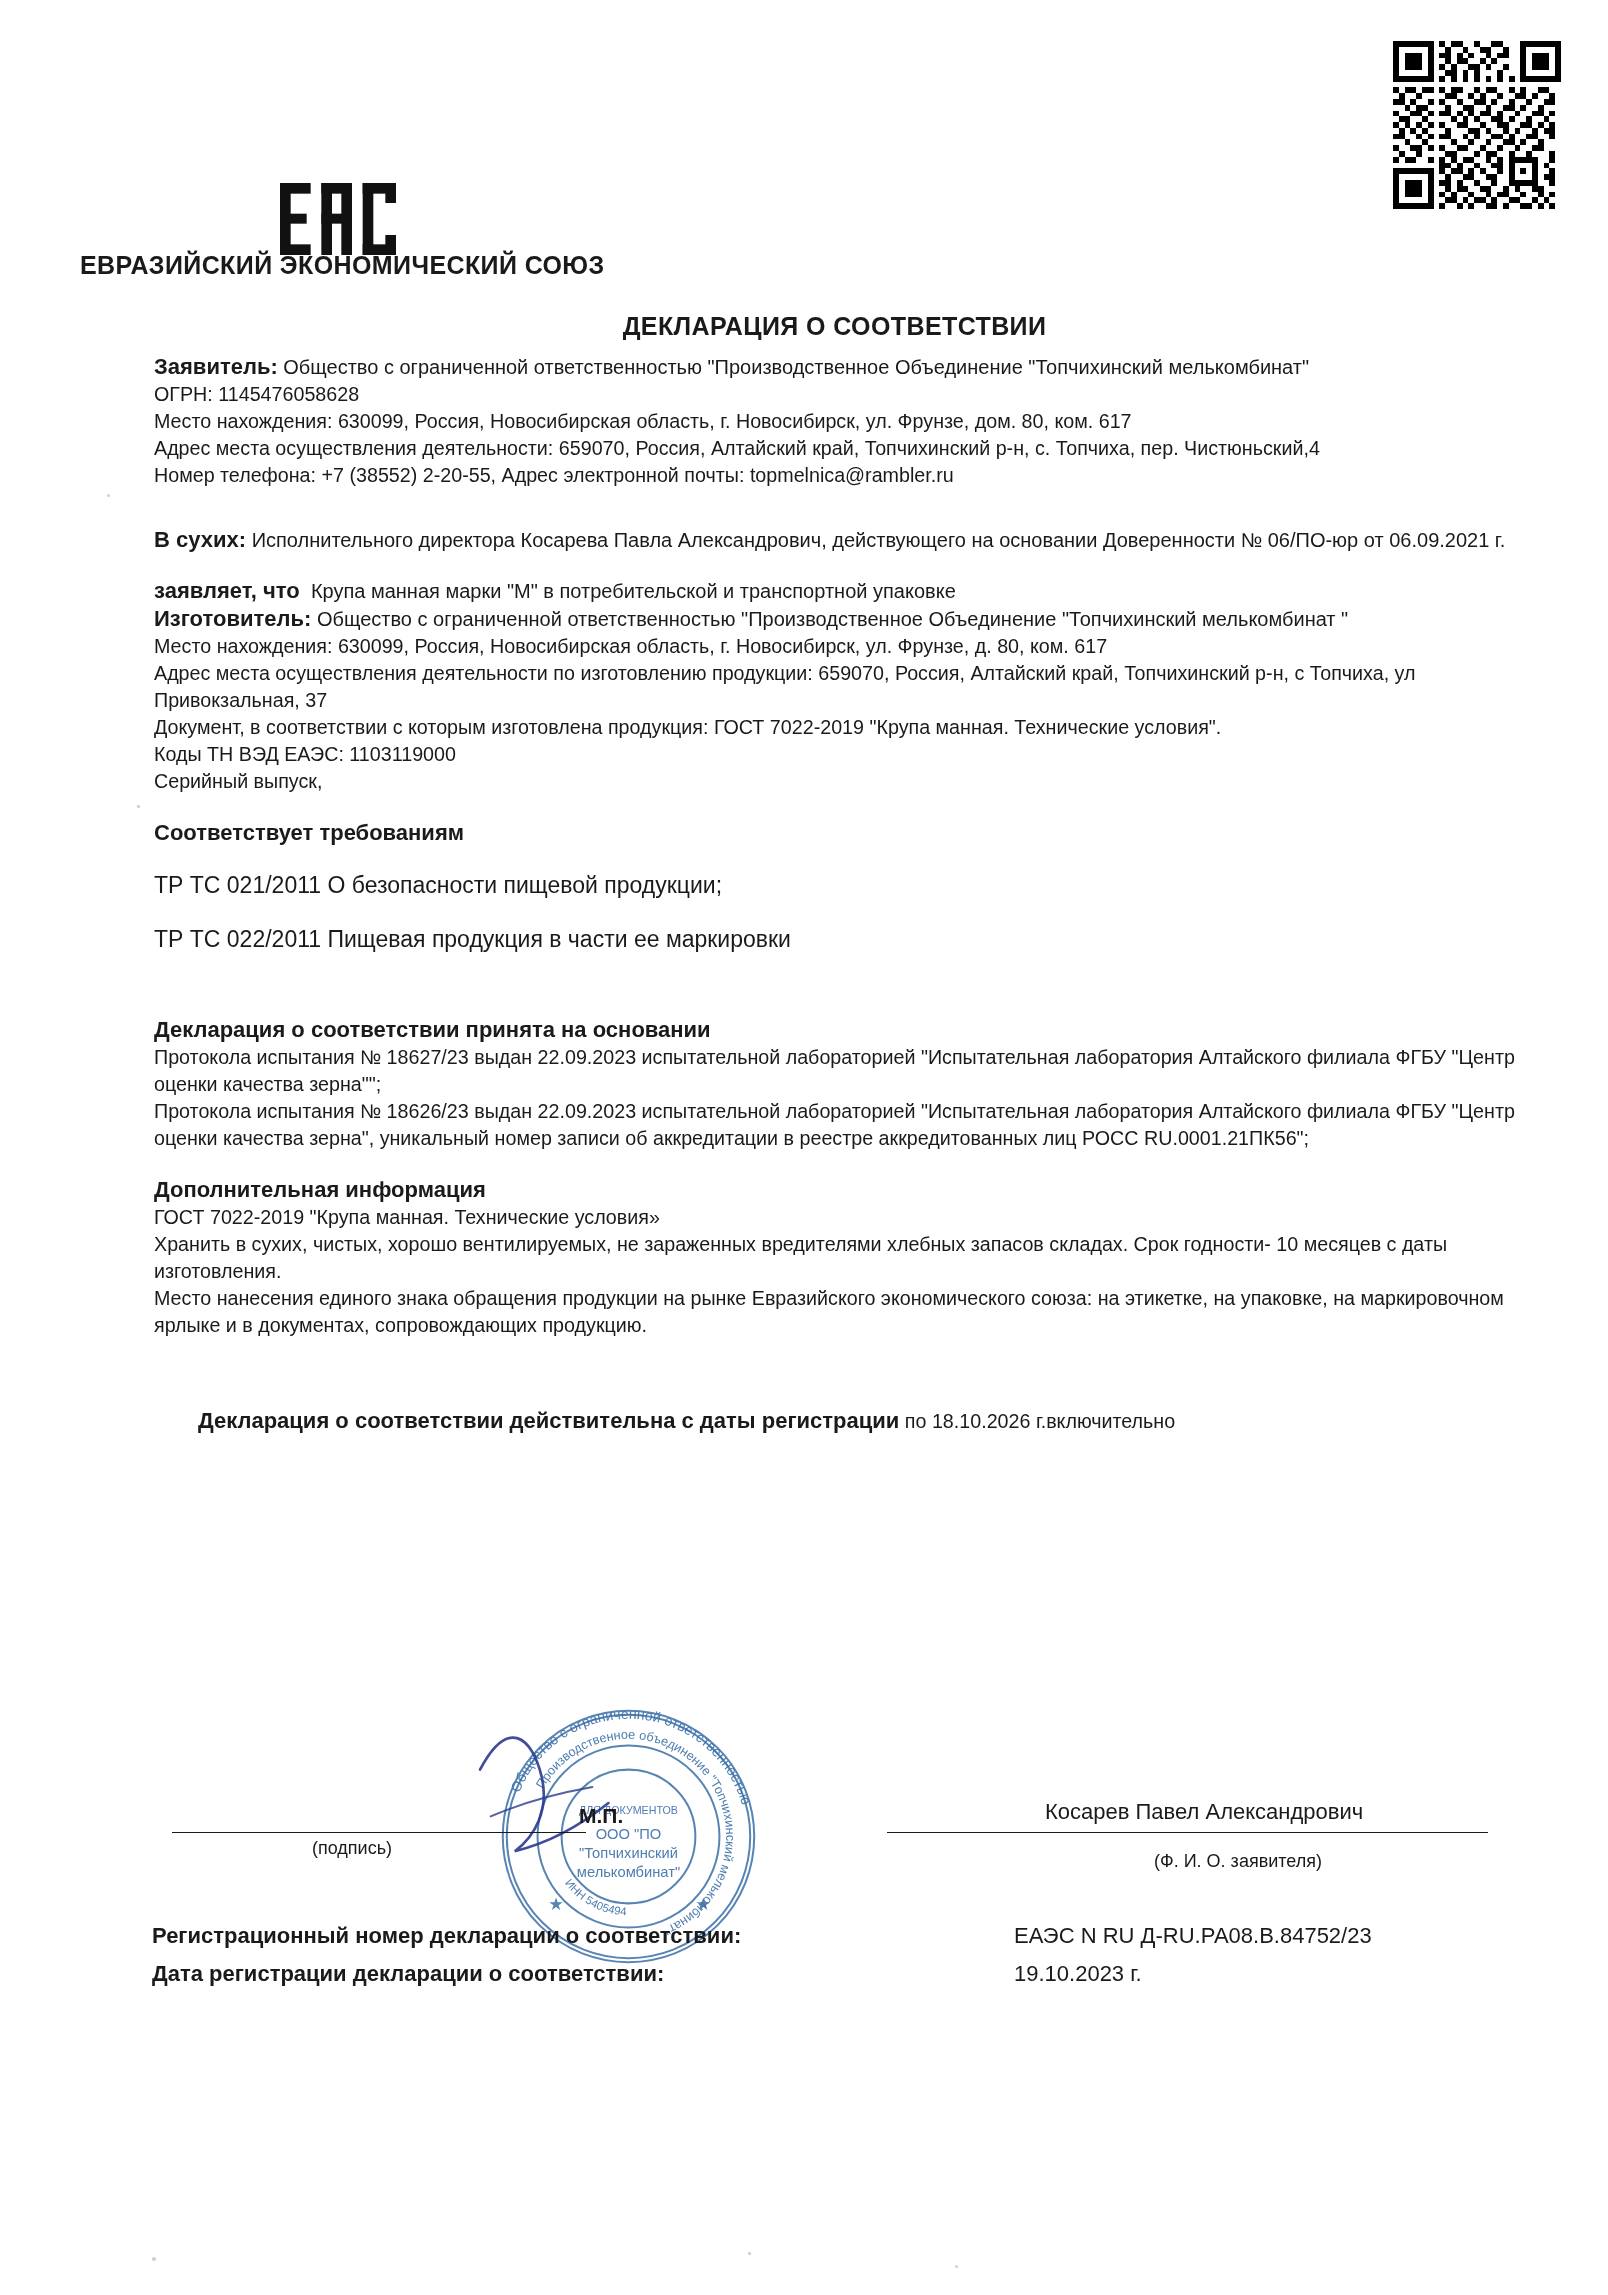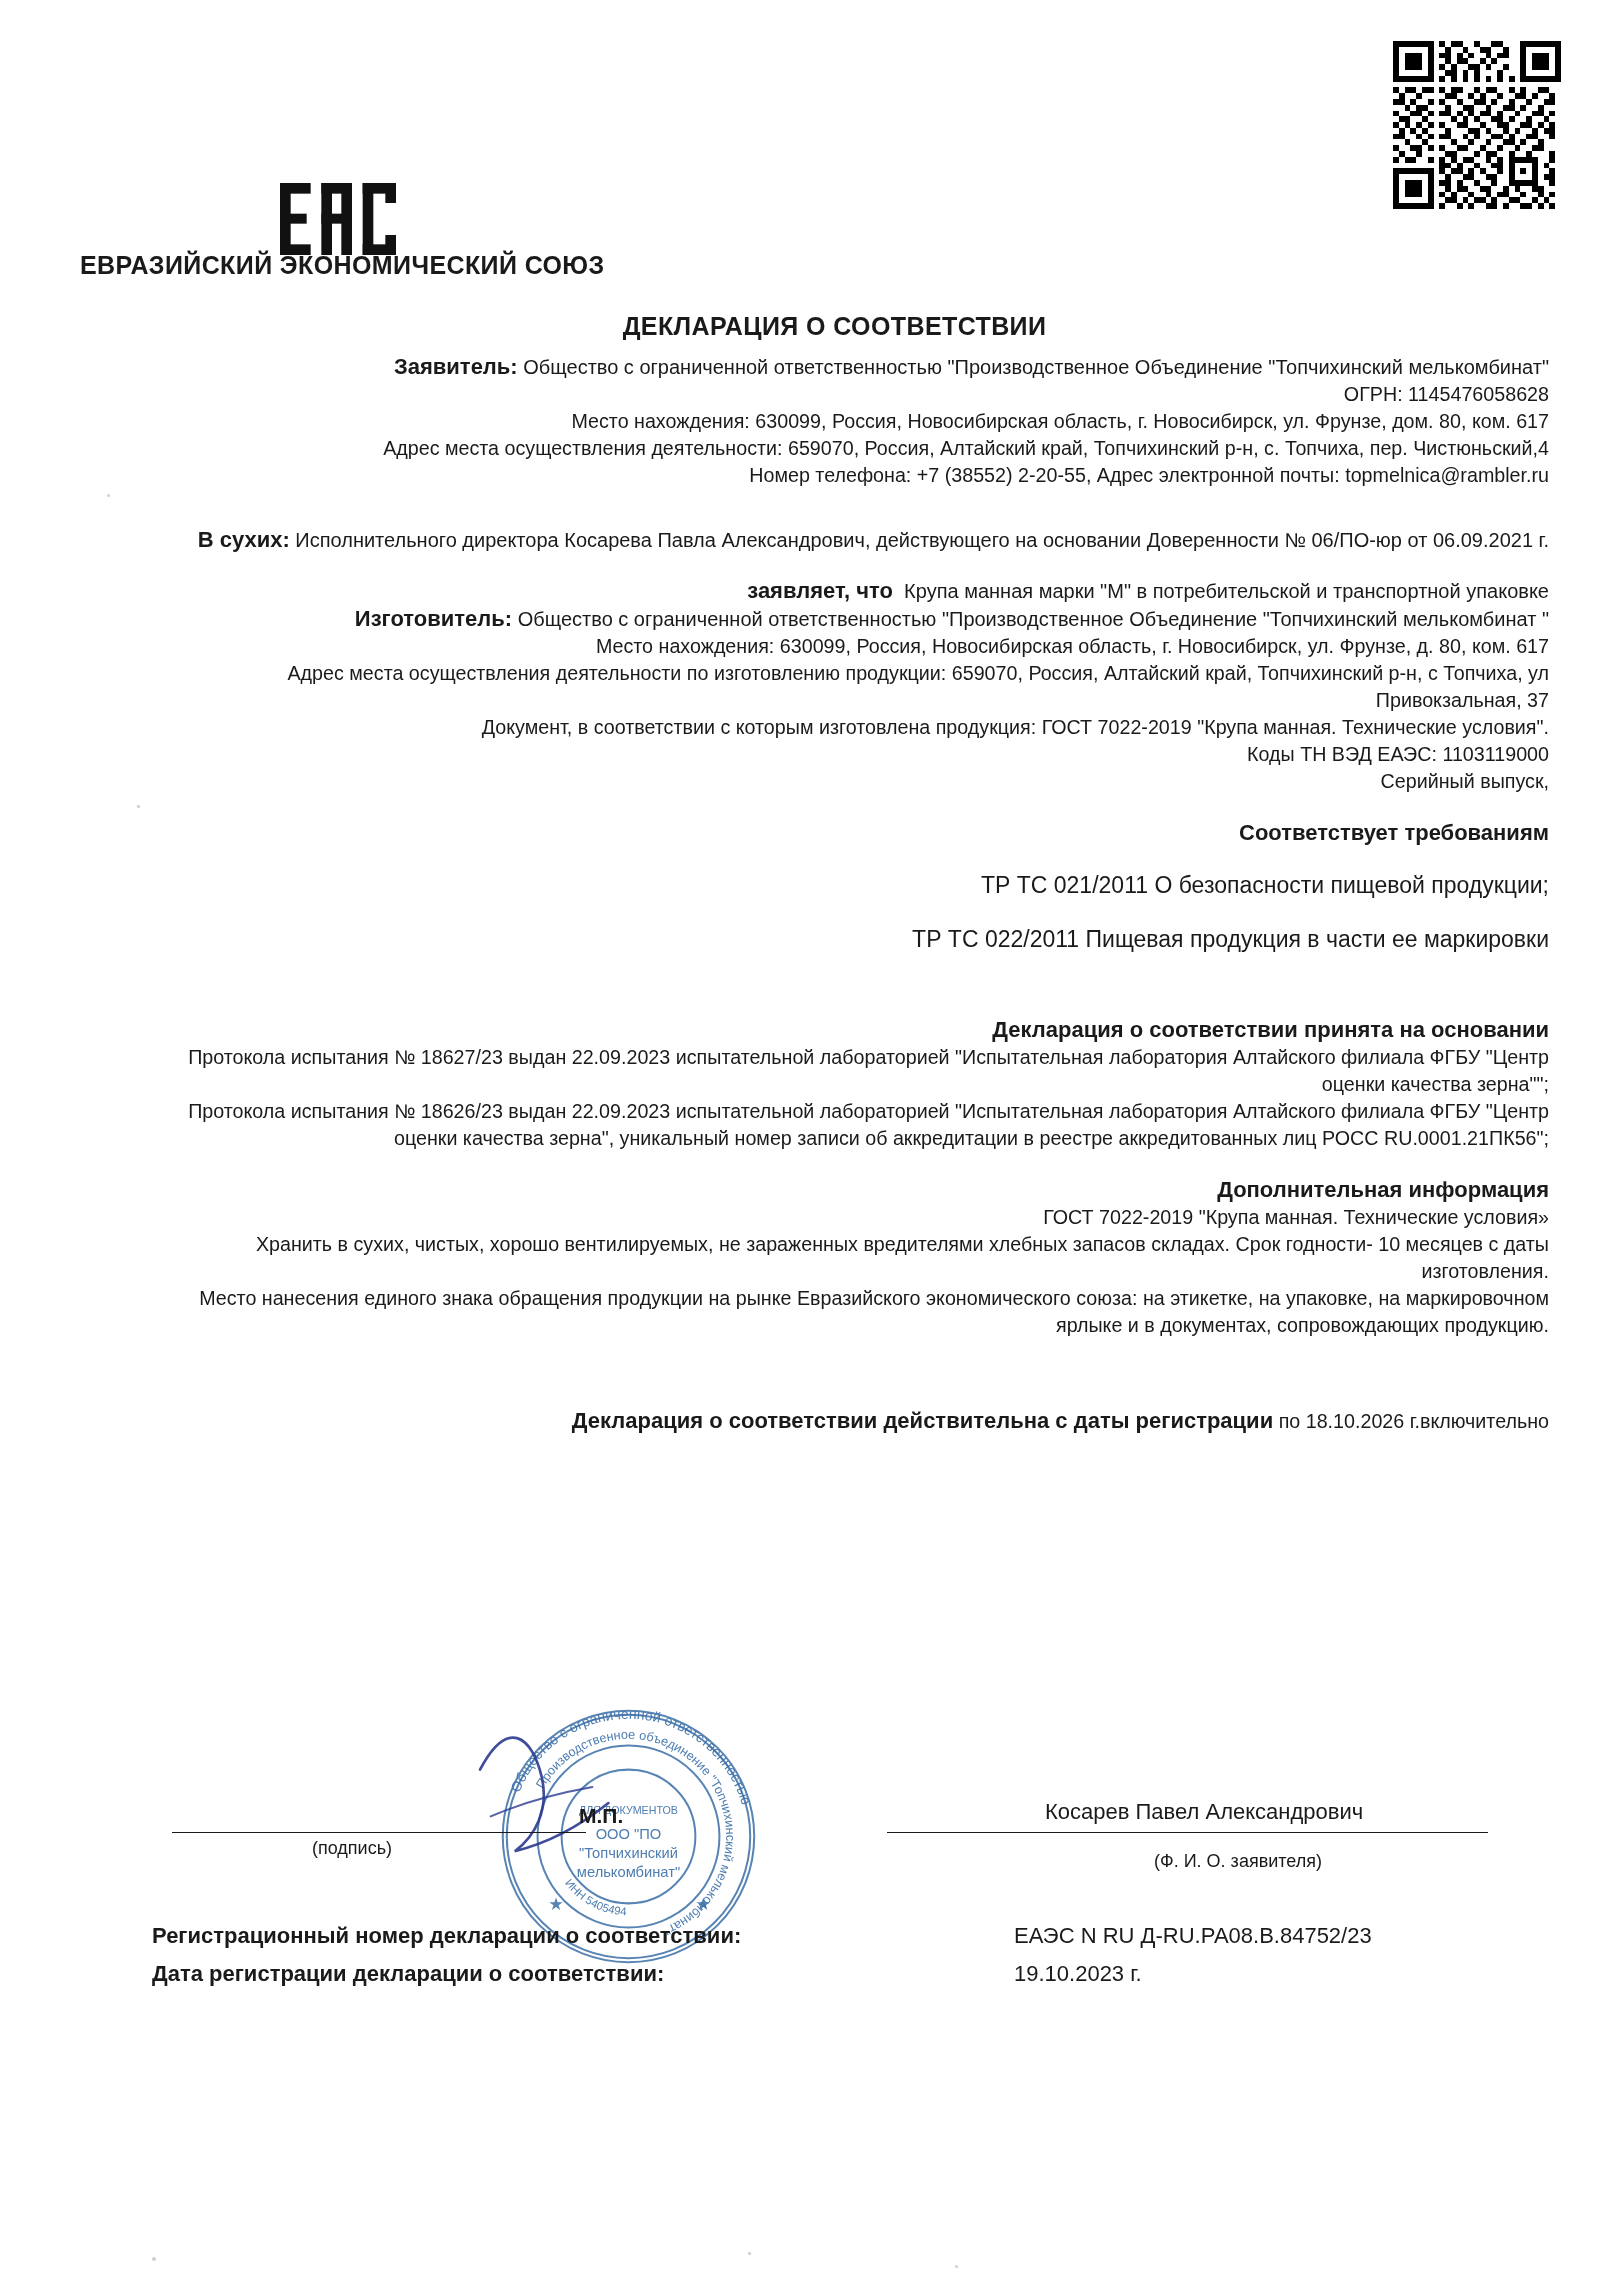--- a/index.html
+++ b/index.html
@@ -58,24 +58,23 @@
     text-align: center;
     font-size: 25px;
     font-weight: bold;
     letter-spacing: 0.4px;
     padding-left: 60px;
   }
 
   
   .body-area {
     position: absolute;
-    left: 146px;
+    left: 154px;
     top: 353px;
     width: 1403px;
-    text-align: right;
   }
   .para {
     font-size: 19.7px;
     line-height: 27px;
     margin: 0;
   }
   .para.lead {
     font-size: 20px;
   }
   .bigb {

